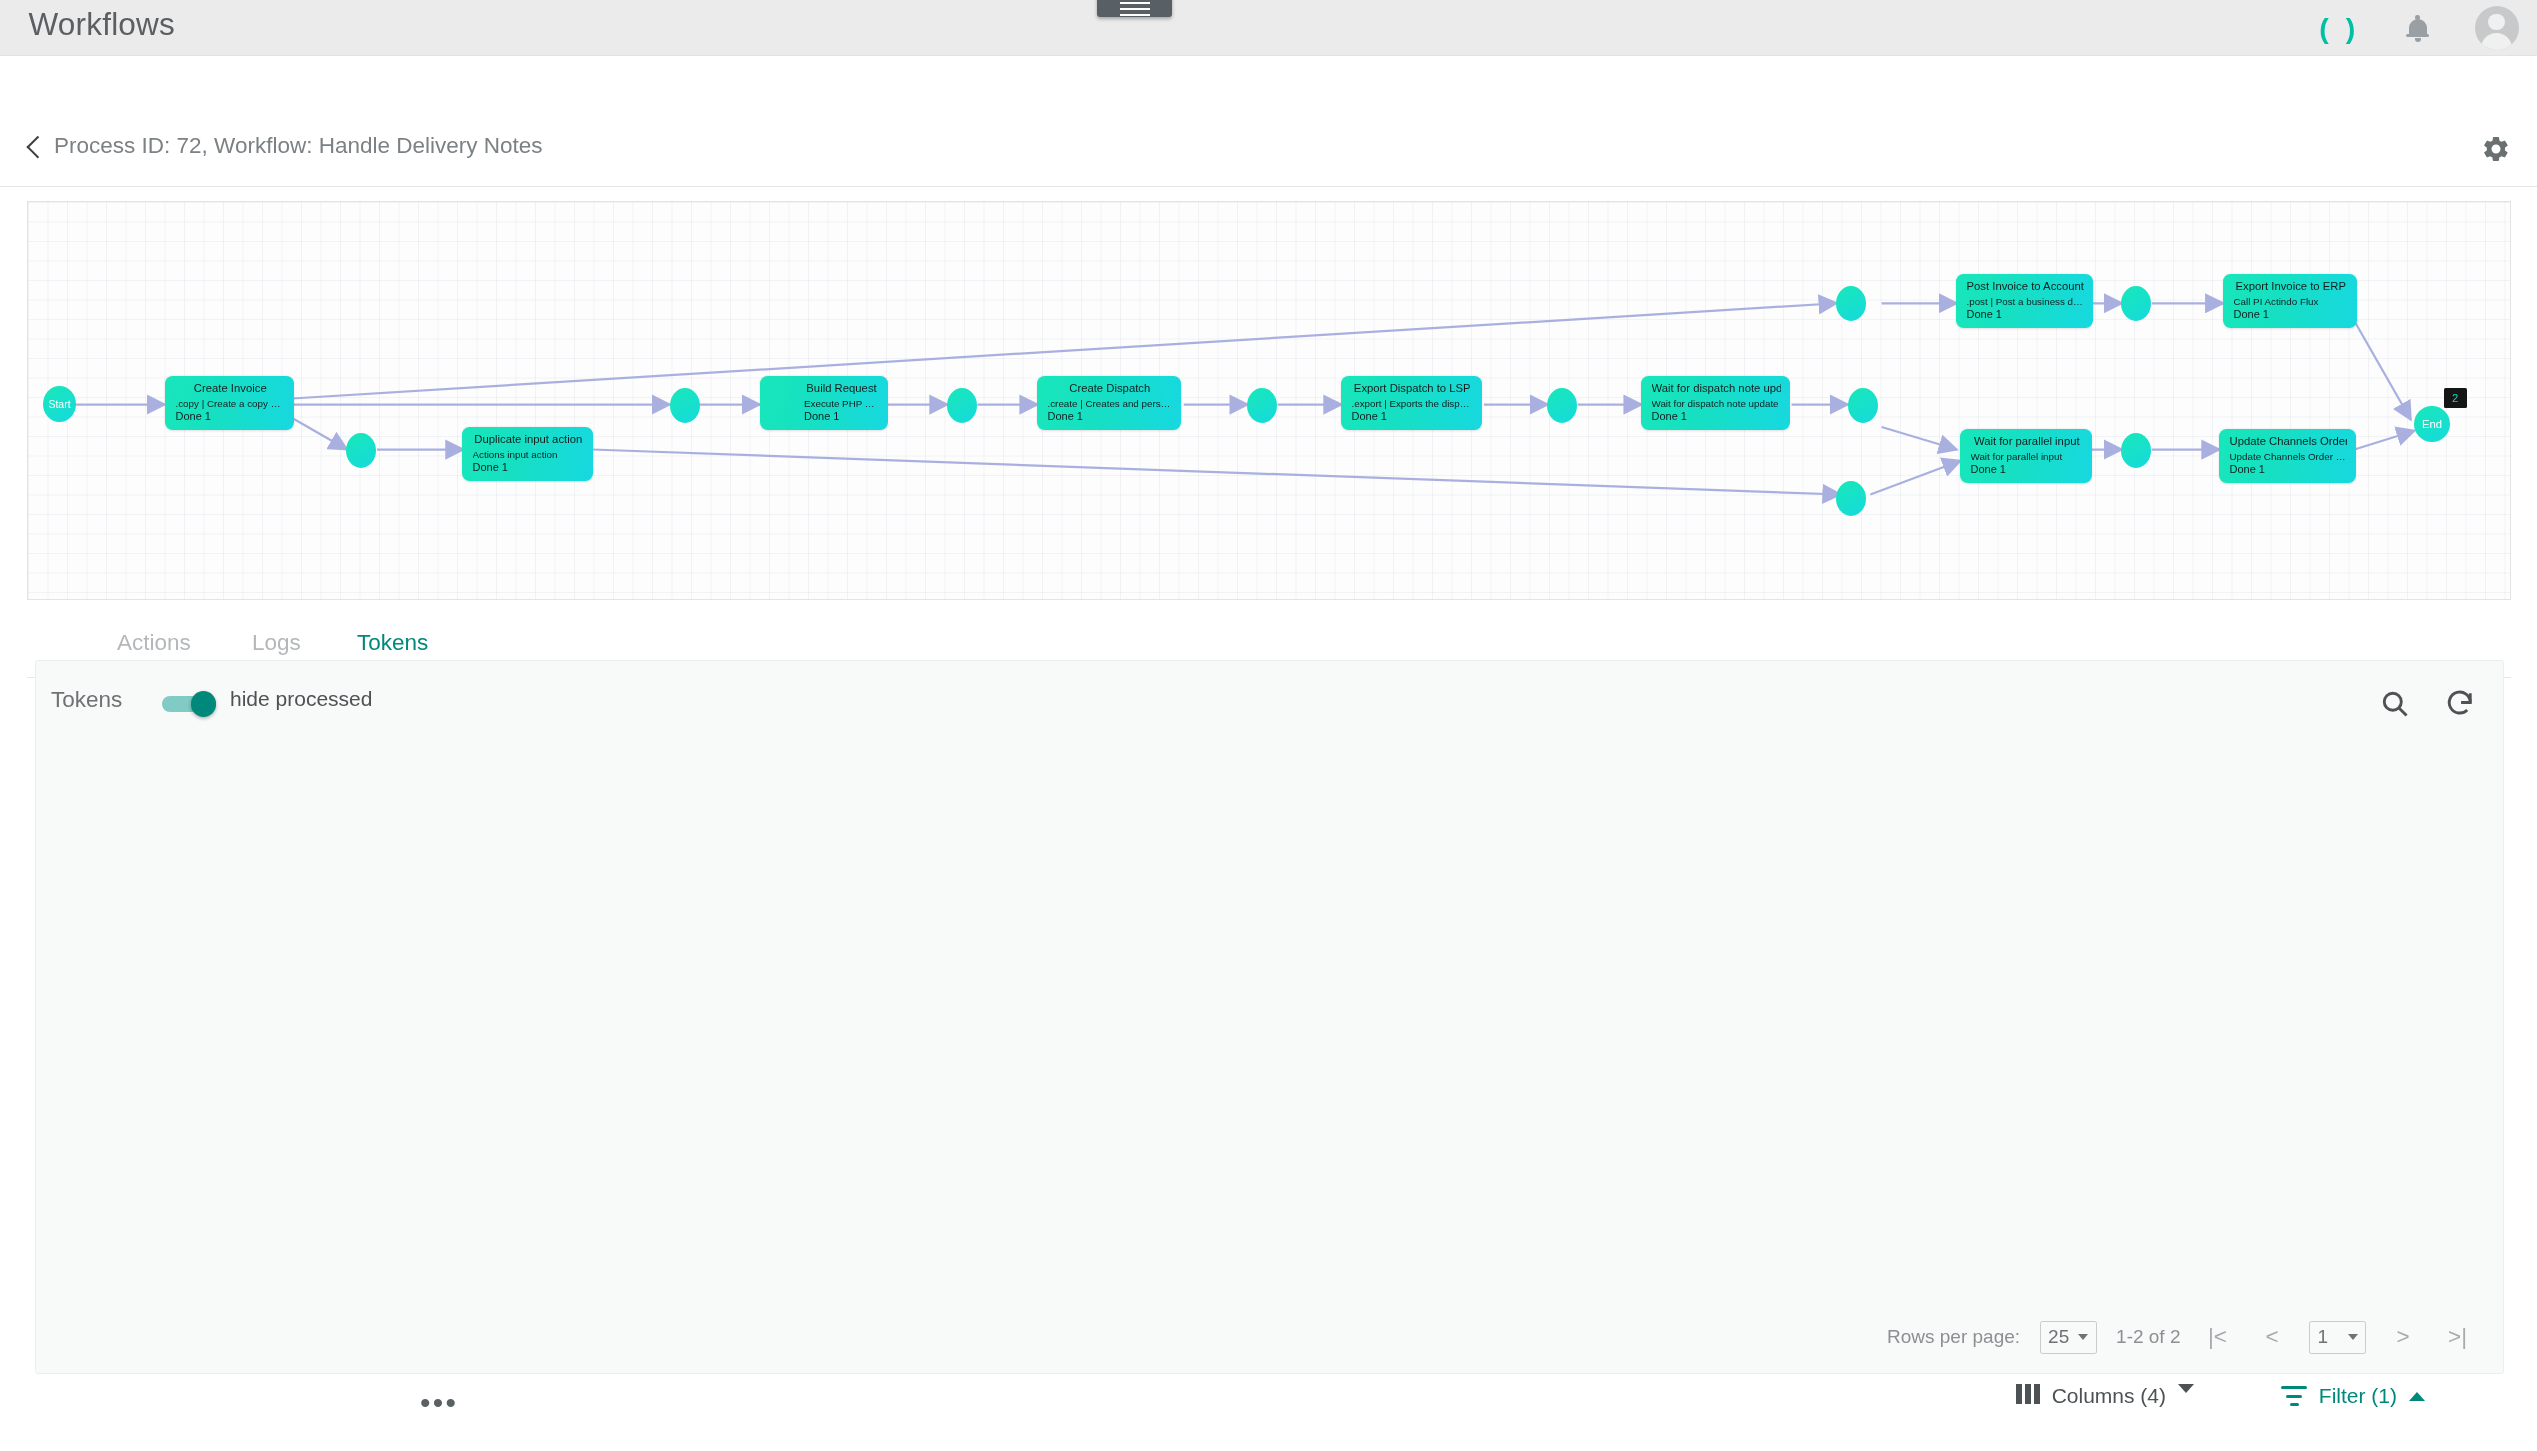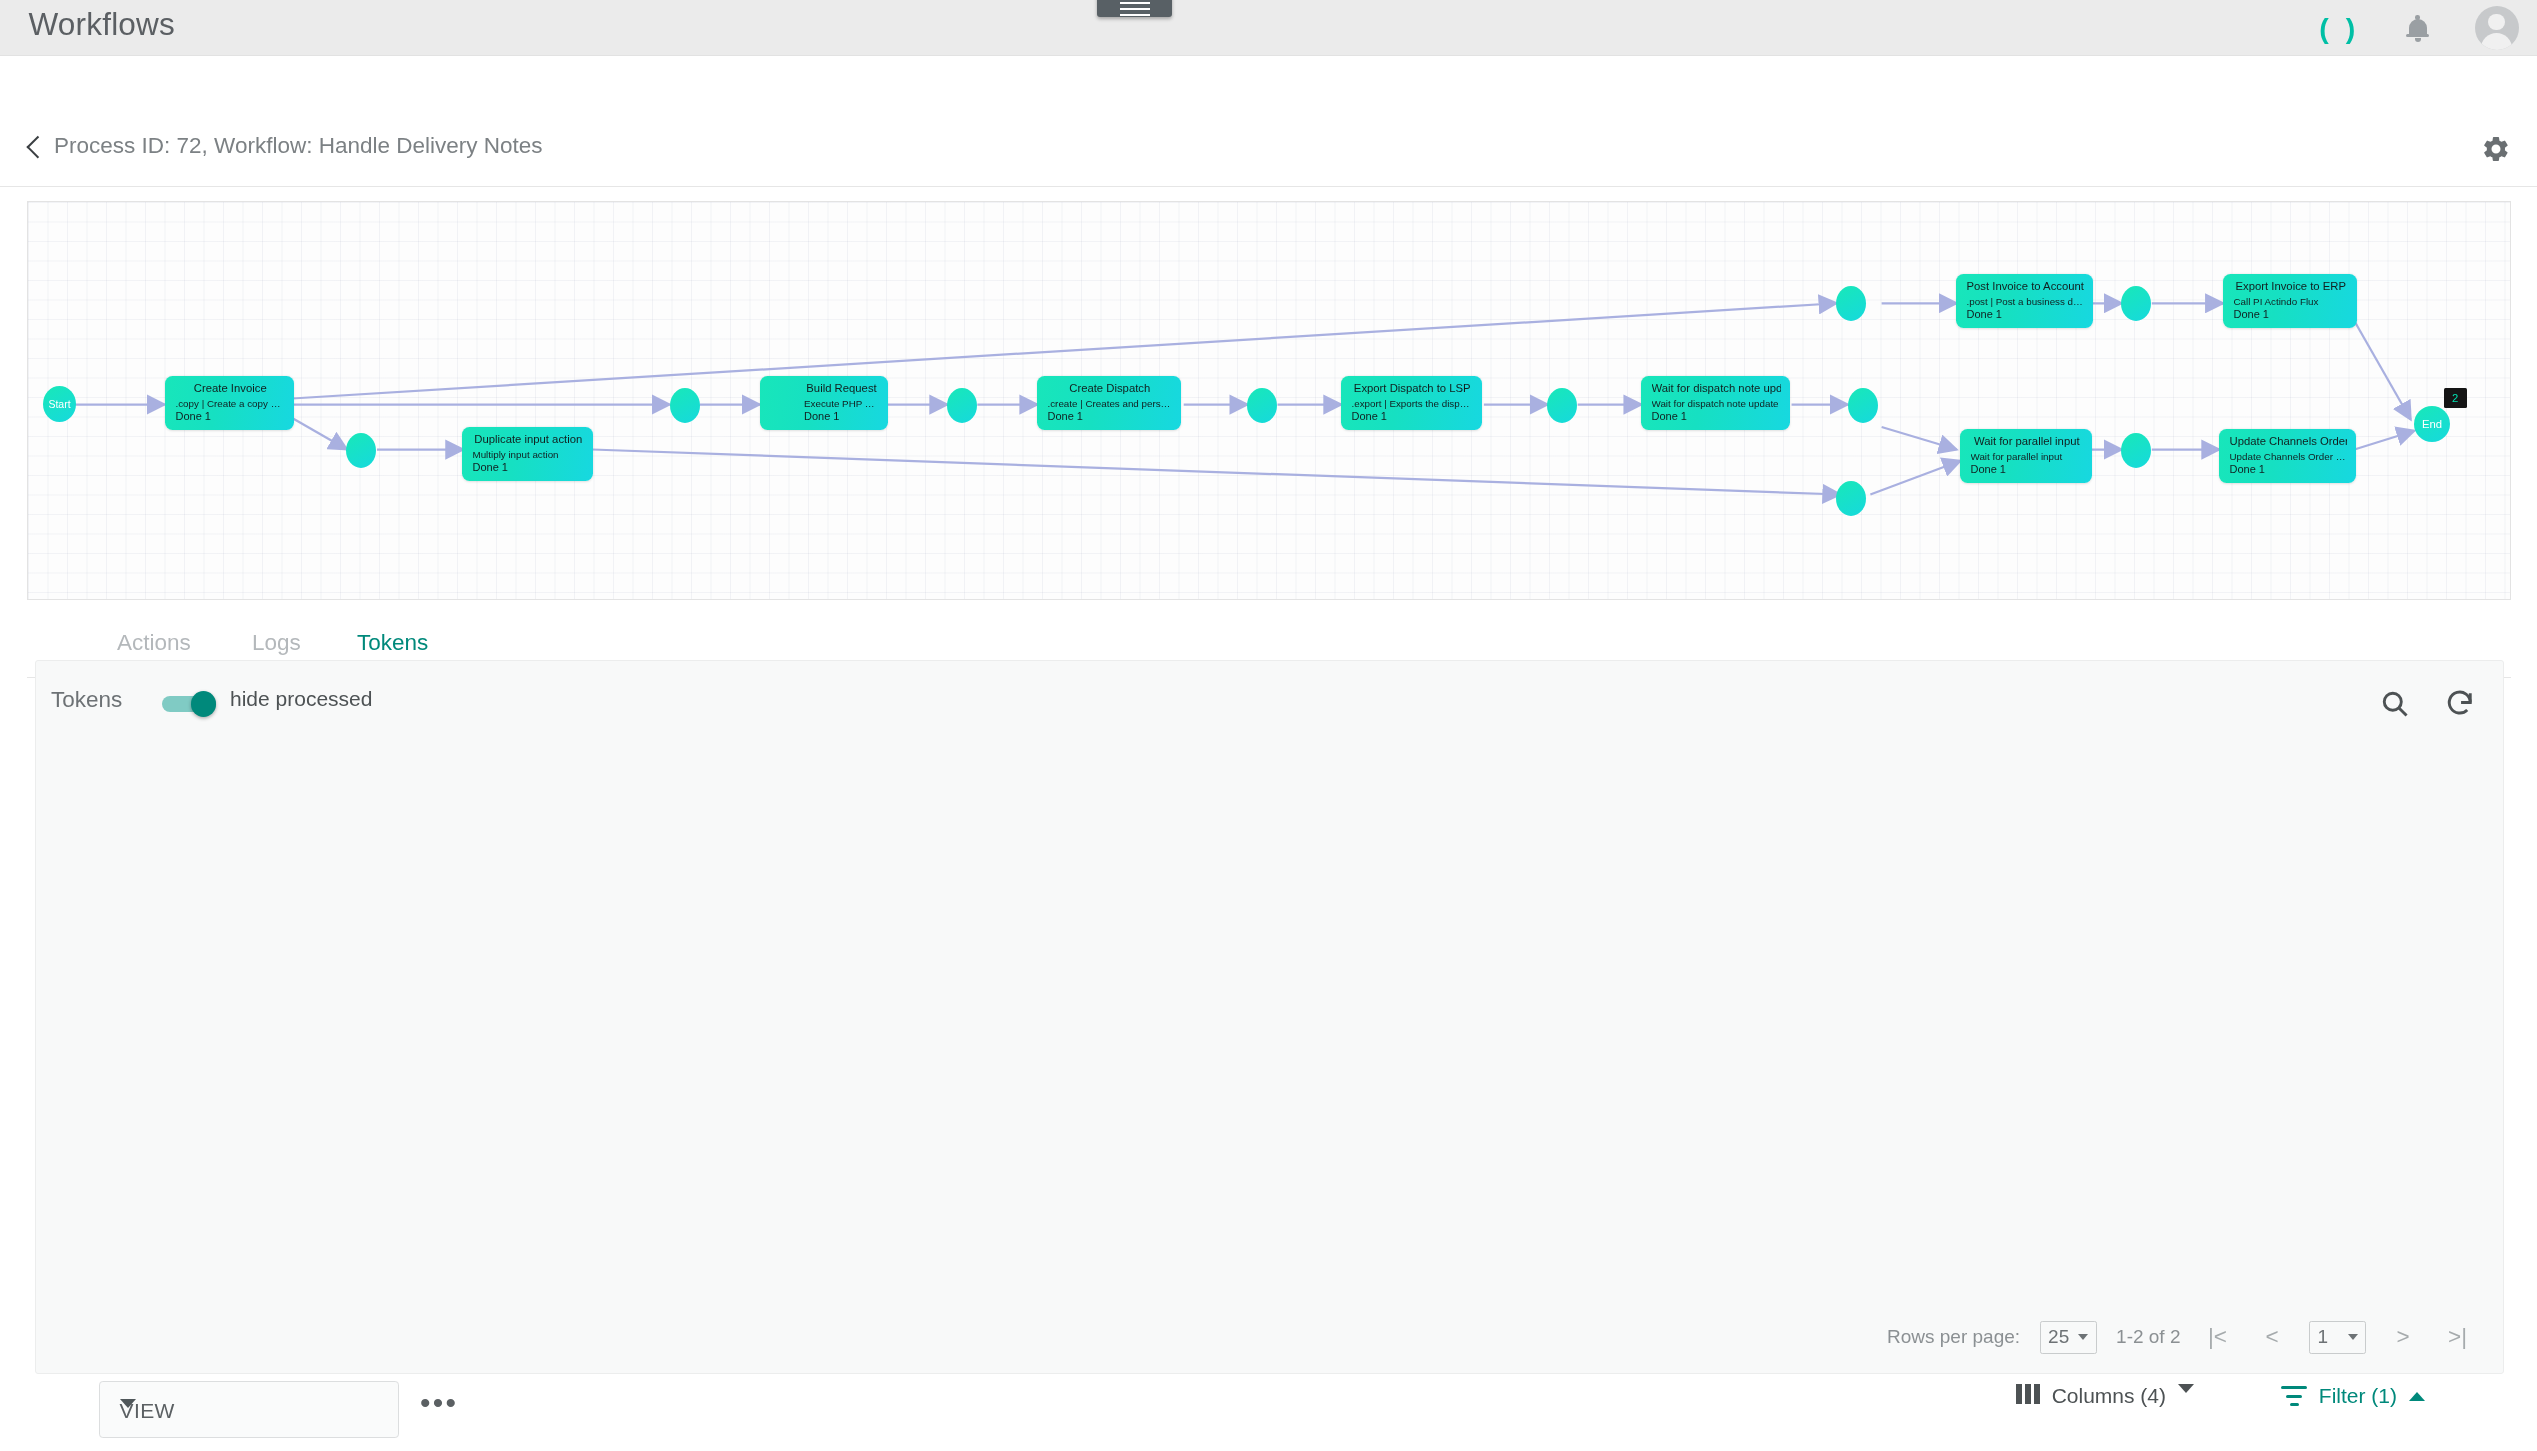--- a/index.html
+++ b/index.html
@@ -235,21 +235,21 @@
 
     <div class="node" style="left:137px; top:174px; width:129px;">
       <div class="n-title">Create Invoice</div>
       <div class="n-sub">.copy | Create a copy of the given ...</div>
       <div class="n-done">Done 1</div>
     </div>
 
     <div class="place" style="left:318px; top:231px;"></div>
     <div class="node" style="left:434px; top:225px; width:131px;">
       <div class="n-title">Duplicate input action</div>
-      <div class="n-sub">Multiply input action</div>
+      <div class="n-sub">Actions input action</div>
       <div class="n-done">Done 1</div>
     </div>
 
     <div class="place" style="left:642px; top:186px;"></div>
     <div class="node" style="left:732px; top:174px; width:128px;padding-left:44px;">
       <div class="n-title">Build Request</div>
       <div class="n-sub">Execute PHP Code</div>
       <div class="n-done">Done 1</div>
     </div>
 
@@ -331,24 +331,20 @@
           </svg>
       </div>
       <div class="refresh-ico">
         <svg viewBox="0 0 24 24">
             <path d="M20 11a8 8 0 1 0-2.3 5.7"></path>
             <polyline points="20,4 20,11 13,11"></polyline>
           </svg>
       </div>
     </div>
 
-    <div class="view-select">
-      <span>VIEW</span>
-      <span class="caret-down"></span>
-    </div>
     <div class="dots-menu">•••</div>
 
     <div class="columns-btn">
       <span class="col-ico">
           <i></i>
           <i></i>
           <i></i>
         </span>
       <span class="lbl">Columns (4)</span>
       <span class="caret-down-d"></span>

